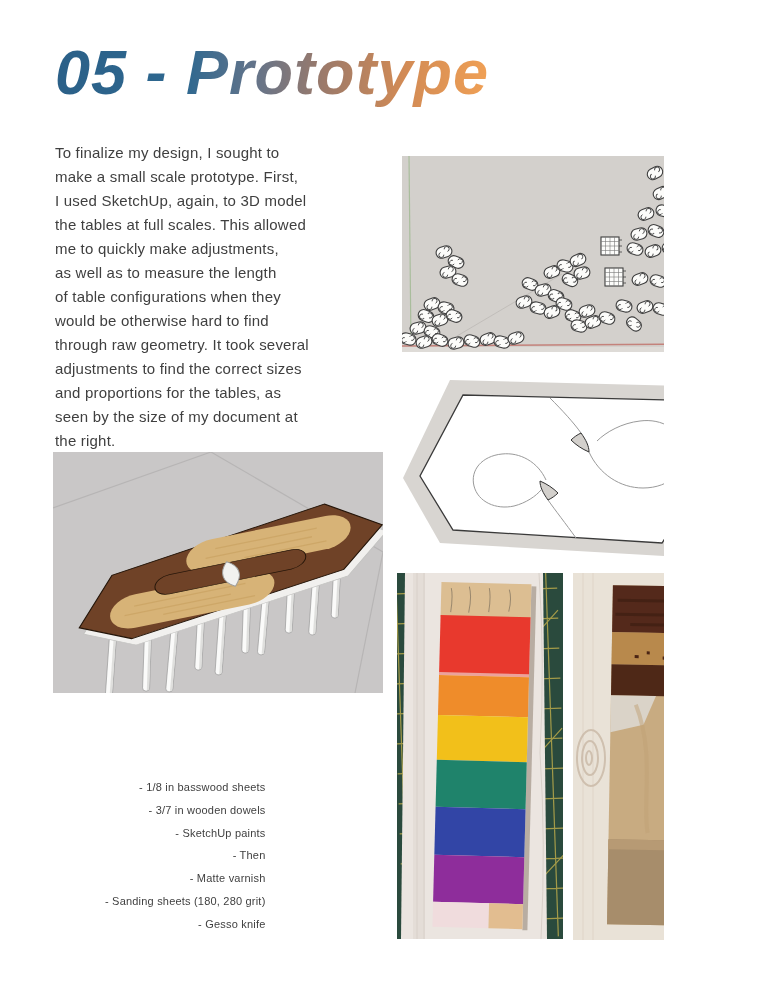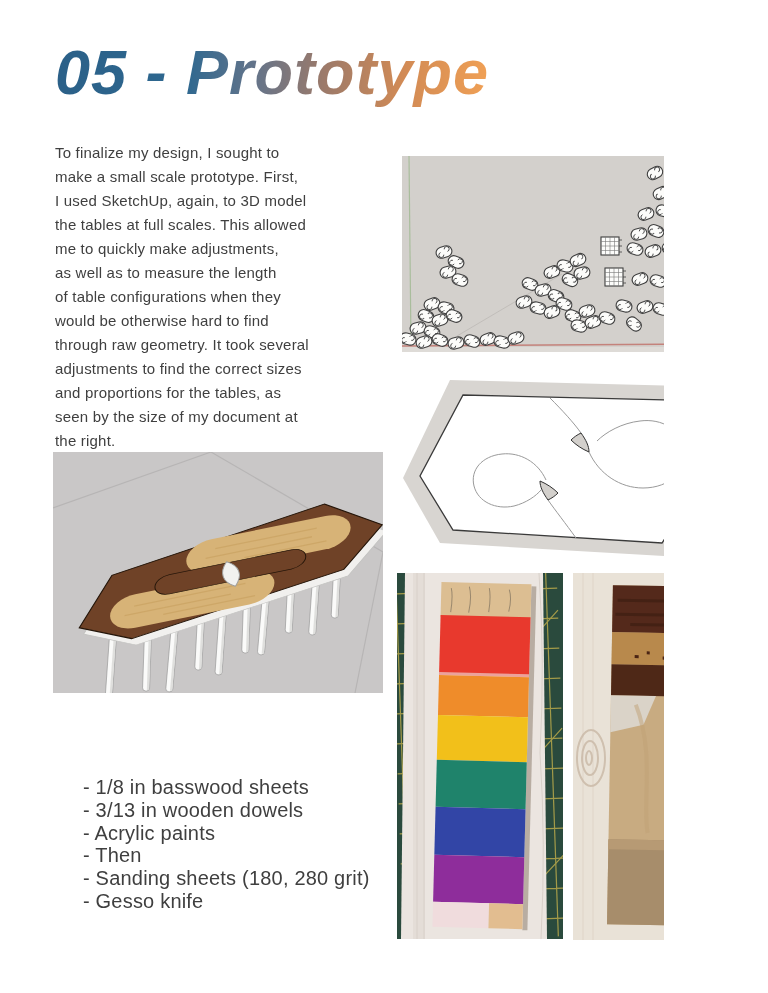--- a/index.html
+++ b/index.html
@@ -6,22 +6,22 @@
   .page{position:relative;width:664px;height:993px;background:#ffffff;overflow:hidden;
         font-family:"Liberation Sans",sans-serif;}
   .page-title{position:absolute;left:55px;top:36px;font-size:63px;font-weight:bold;font-style:italic;
         letter-spacing:1px;white-space:nowrap;
         background:linear-gradient(90deg,#2b6088 0%,#2e6890 30%,#64748a 46%,#9c7a6a 62%,#d18a55 80%,#f0a055 100%);
         -webkit-background-clip:text;background-clip:text;color:transparent;}
   .para{position:absolute;color:#3f3f3f;font-size:15px;line-height:24px;letter-spacing:.2px;
         white-space:pre-line;}
   #para-intro{left:55px;top:141px;width:360px;}
   #para-materials{left:55px;top:705px;width:360px;}
-  .materials-list{position:absolute;left:83px;top:776px;color:#3f3f3f;font-size:20px;
-        line-height:22.8px;letter-spacing:.2px;}
+  .materials-list{position:absolute;left:105px;top:776px;color:#3f3f3f;font-size:11px;
+        line-height:22.8px;letter-spacing:.2px;text-align:right;}
   .img{position:absolute;display:block;}
   #img-sketchup{left:402px;top:156px;}
   #img-topview{left:400px;top:366px;}
   #img-3d{left:53px;top:452px;}
   #img-paint{left:397px;top:573px;}
   #img-stain{left:573px;top:573px;}
 </style>
 </head>
 <body>
 
@@ -39,23 +39,24 @@
 would be otherwise hard to find
 through raw geometry. It took several
 adjustments to find the correct sizes
 and proportions for the tables, as
 seen by the size of my document at
 the right.</div>
 
 
   <div class="materials-list">
     <div>- 1/8 in basswood sheets</div>
-    <div>- 3/13 in wooden dowels</div>
-    <div>- Acrylic paints</div>
+    <div>- 3/7 in wooden dowels</div>
+    <div>- SketchUp paints</div>
     <div>- Then</div>
+    <div>- Matte varnish</div>
     <div>- Sanding sheets (180, 280 grit)</div>
     <div>- Gesso knife</div>
   </div>
 
   <svg class="img" id="img-sketchup" width="312" height="196" viewBox="0 0 312 196">
     <defs>
       <g id="pillg">
         <rect x="-8" y="-5.5" width="16" height="11" rx="5.5" fill="#fcfcfa" stroke="#3f3f3f" stroke-width="1.1"></rect>
         <path d="M -1 2.5 a 2.5 2.5 0 1 1 -2.5 -3 M 1 -2.5 a 2.5 2.5 0 1 1 2.5 3" fill="none" stroke="#4a4a4a" stroke-width="0.9"></path>
       </g>

